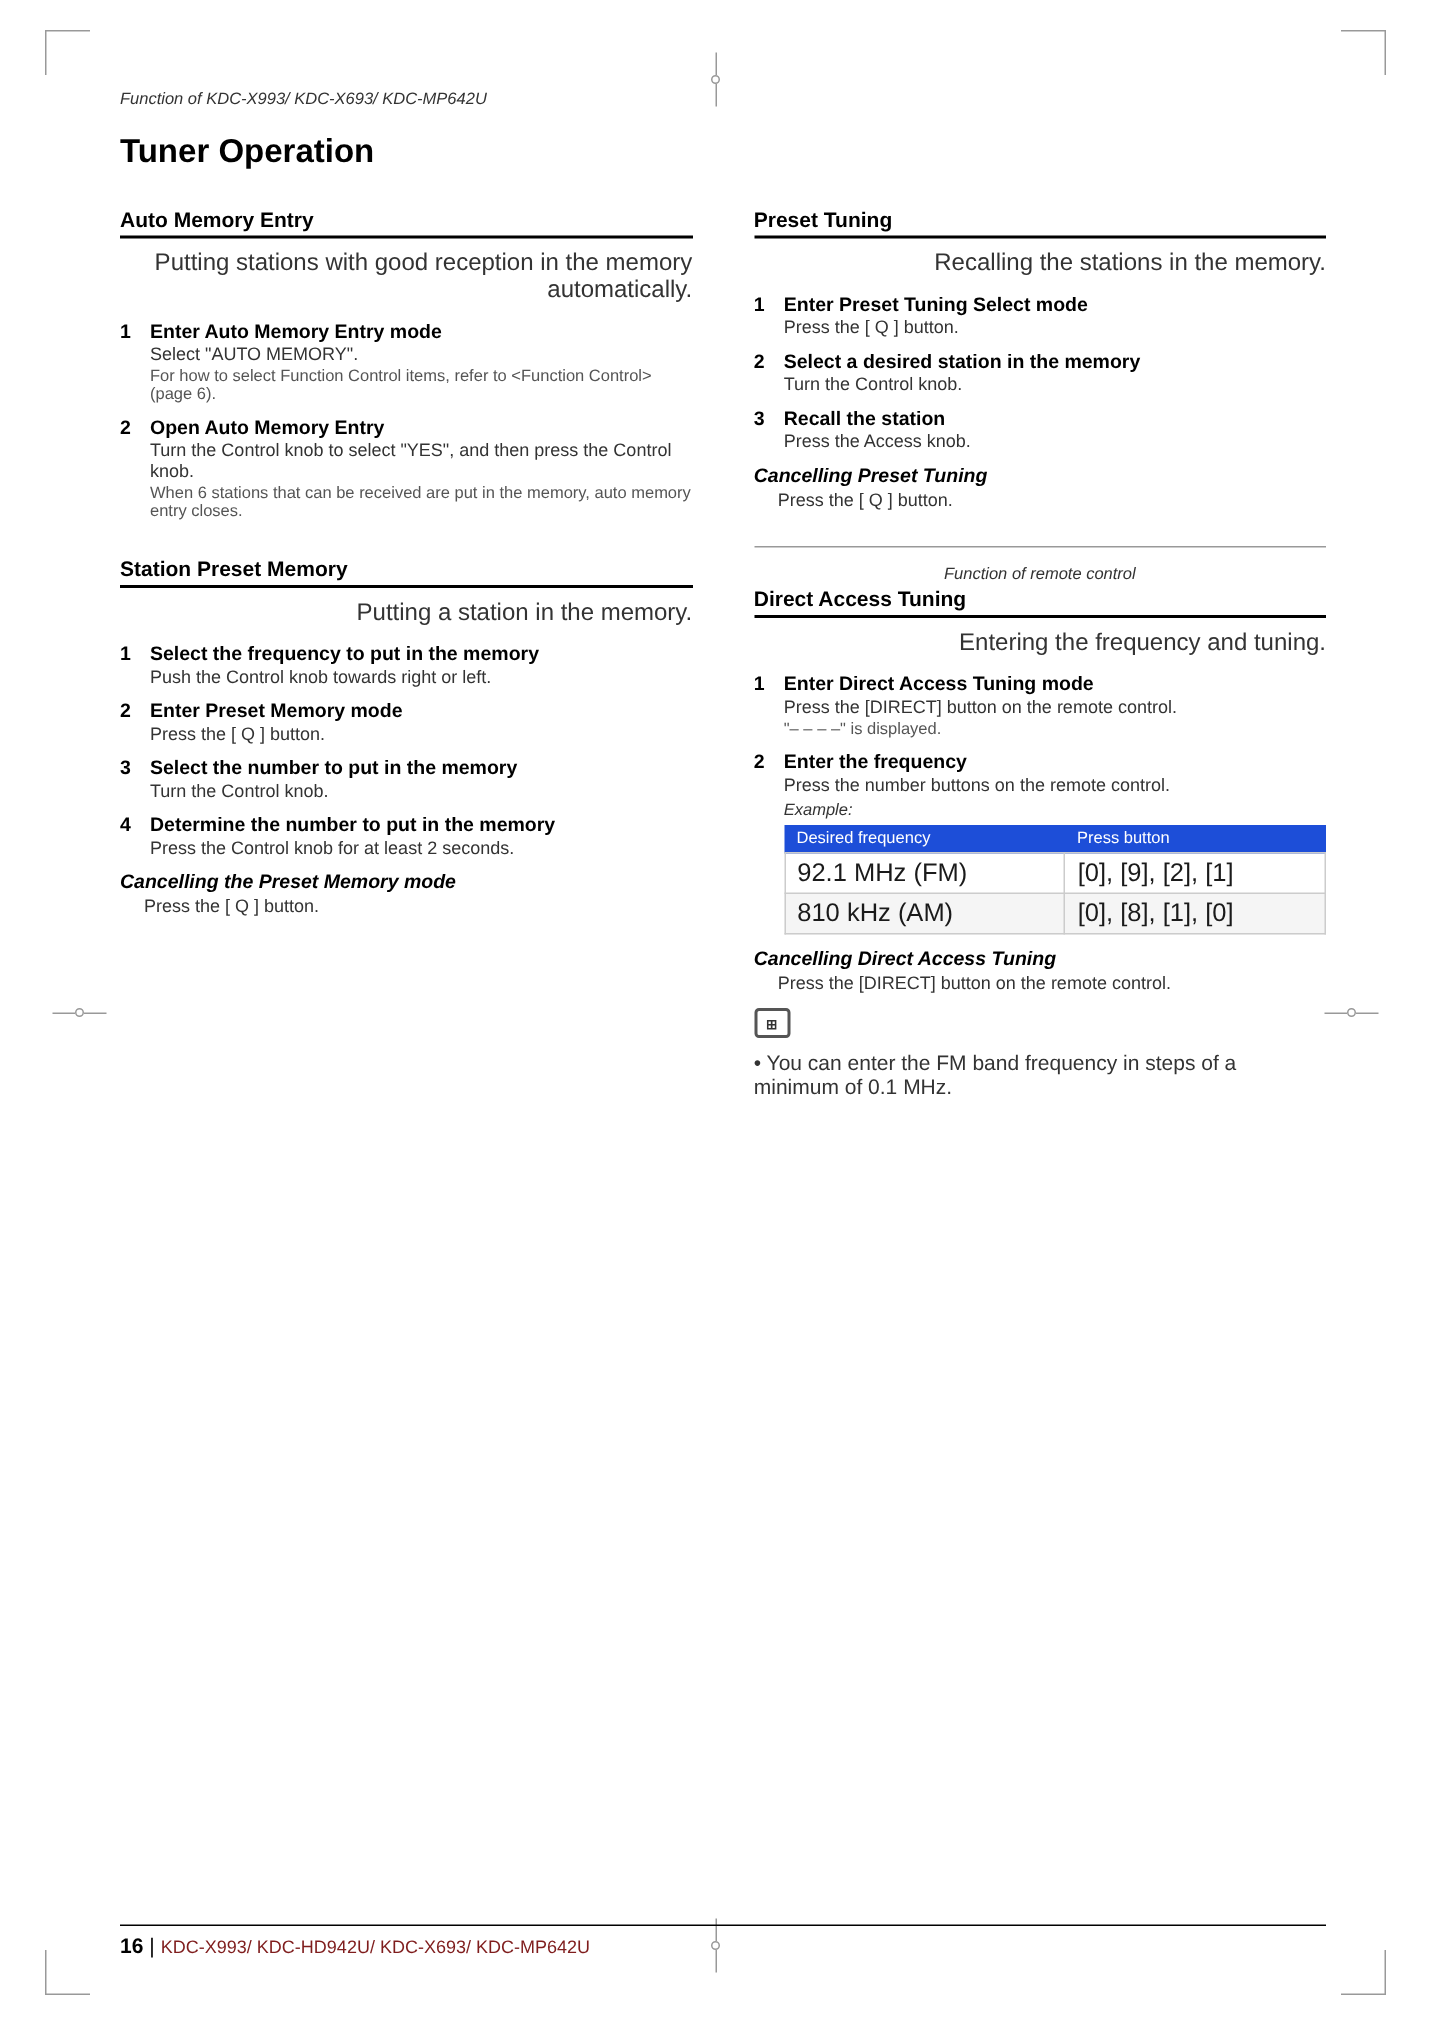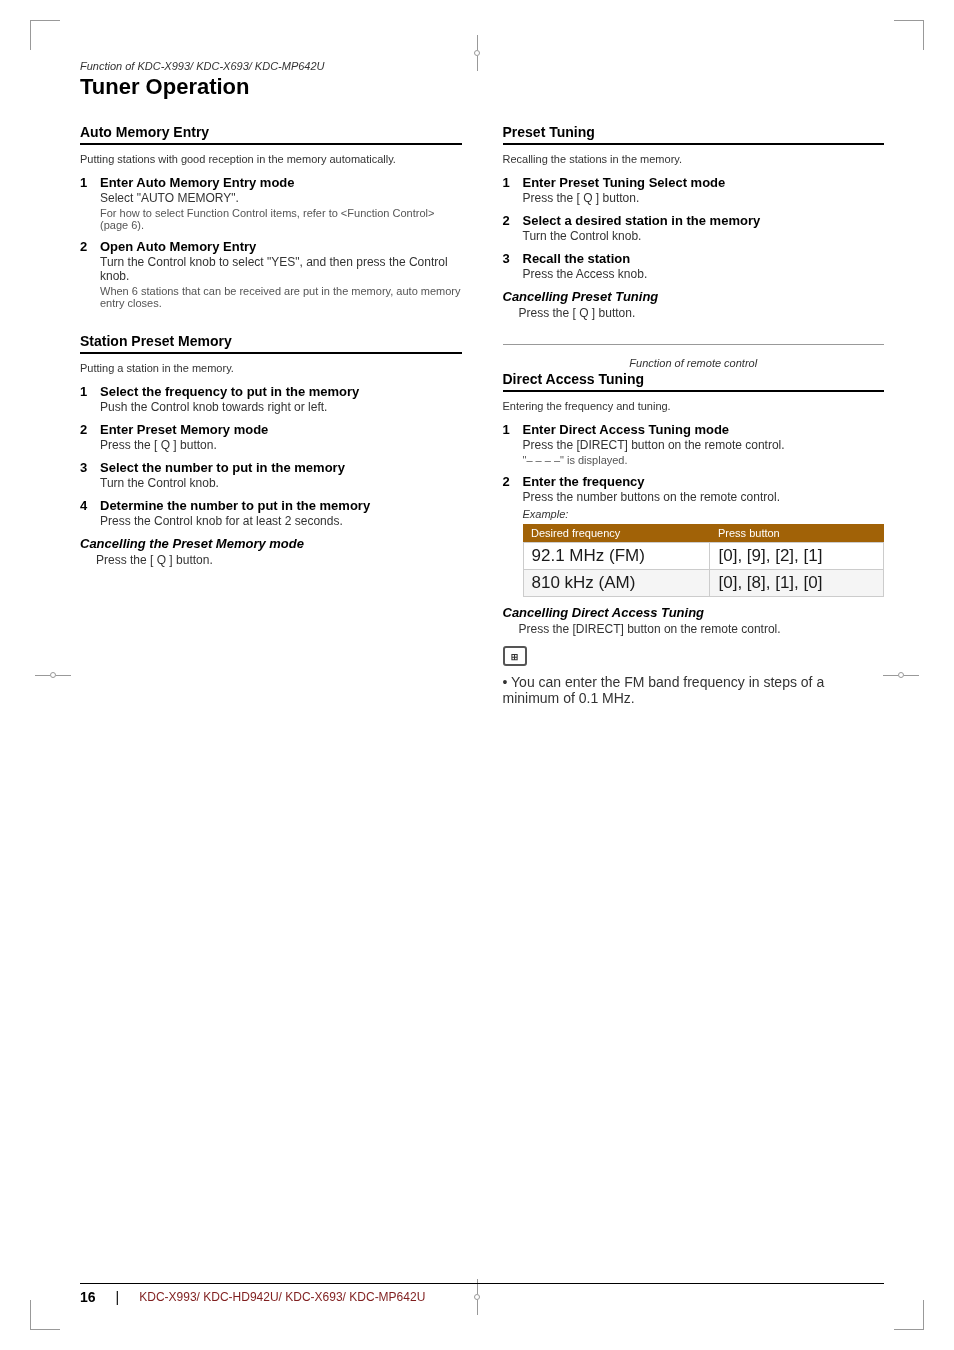--- a/index.html
+++ b/index.html
@@ -62,21 +62,21 @@
       height: 6px;
       border-radius: 50%;
       background: transparent;
       border: 1px solid #999;
     }
 
     .function-label {
       font-size: 11px;
       font-style: italic;
       color: #333;
-      margin-bottom: 2px;
+      margin-bottom: 16px;
     }
 
     .page-title {
       font-size: 22px;
       font-weight: bold;
       color: #000;
       margin-bottom: 24px;
       border-bottom: none;
     }
 
@@ -93,23 +93,24 @@
     .section-title {
       font-size: 14px;
       font-weight: bold;
       color: #000;
       border-bottom: 2px solid #000;
       padding-bottom: 3px;
       margin-bottom: 8px;
     }
 
     .section-subtitle {
-      font-size: 11px;
+      font-size: 16px;
       color: #333;
       margin-bottom: 10px;
+      text-align: right;
     }
 
     .steps {
       list-style: none;
       padding: 0;
     }
 
     .step-item {
       margin-bottom: 8px;
       display: flex;
@@ -172,21 +173,21 @@
     }
 
     .freq-table {
       width: 100%;
       border-collapse: collapse;
       font-size: 12px;
       margin-top: 4px;
     }
 
     .freq-table th {
-      background: #a16207;
+      background: #1d4ed8;
       color: #fff;
       padding: 3px 8px;
       text-align: left;
       font-weight: normal;
       font-size: 11px;
     }
 
     .freq-table td {
       padding: 3px 8px;
       border: 1px solid #ccc;
@@ -216,22 +217,22 @@
       margin-bottom: 2px;
       text-align: center;
     }
 
     .page-footer {
       position: absolute;
       bottom: 45px;
       left: 80px;
       right: 70px;
       display: flex;
-      align-items: center;
-      gap: 20px;
+      align-items: flex-end;
+      gap: 4px;
       border-top: 1px solid #000;
       padding-top: 5px;
     }
 
     .page-num {
       font-weight: bold;
       font-size: 14px;
       color: #000;
     }
 

